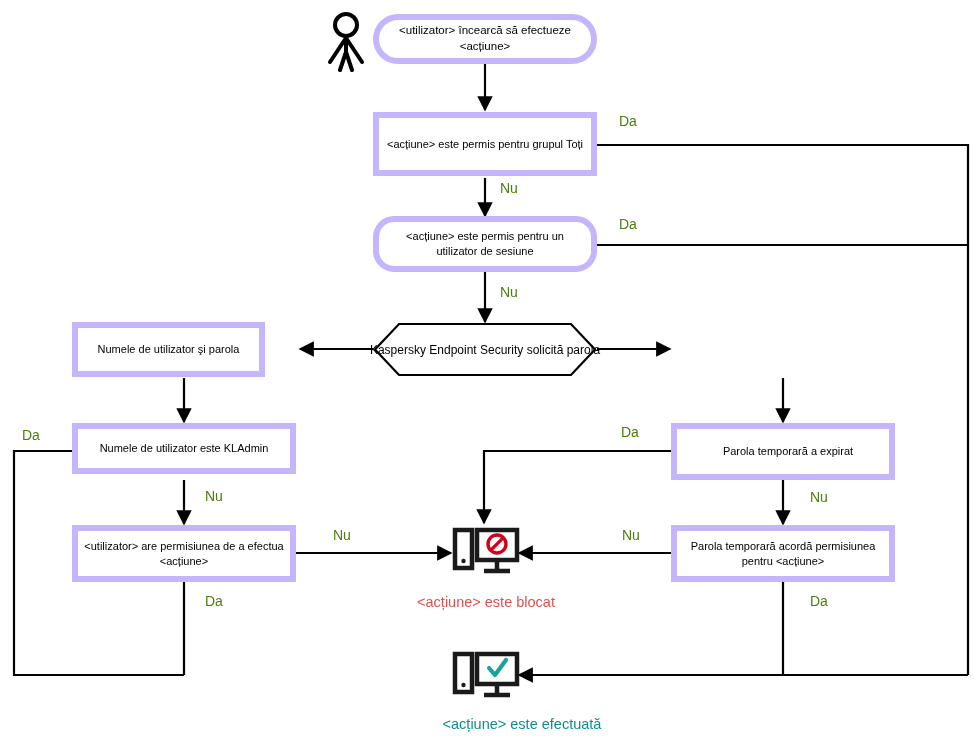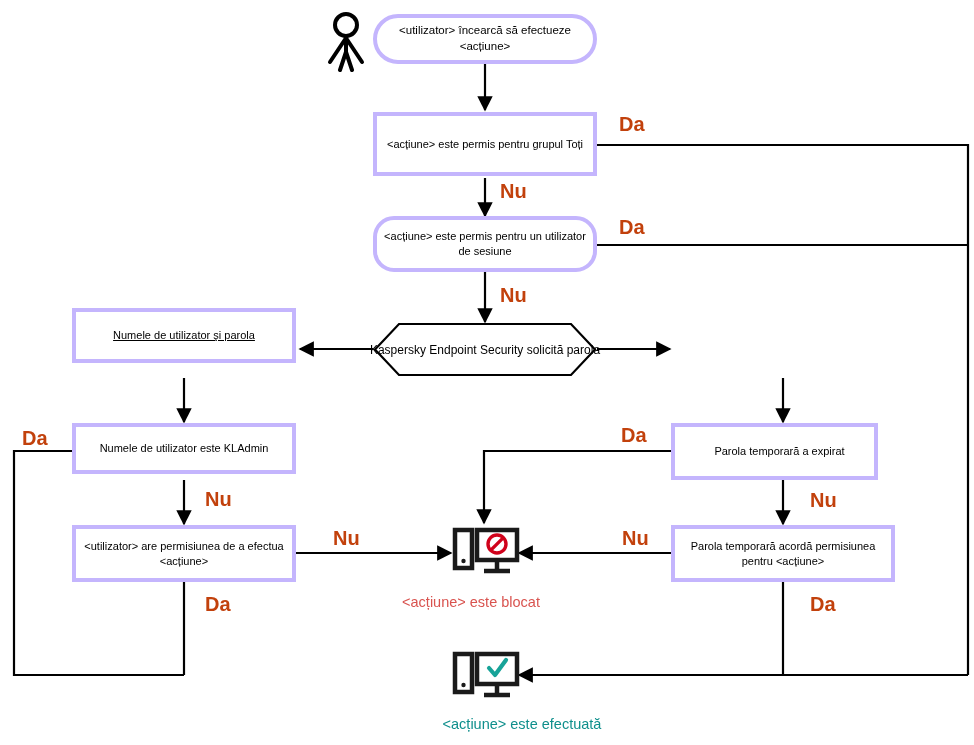--- a/index.html
+++ b/index.html
@@ -23,21 +23,21 @@
     left: 0;
     top: 0;
     width: 974px;
     height: 745px;
     pointer-events: none;
   }
   .node {
     position: absolute;
     box-sizing: border-box;
     background: #ffffff;
-    border: 4px solid #c4b5fd;
+    border: 6px solid #c4b5fd;
     display: flex;
     align-items: center;
     justify-content: center;
     text-align: center;
     font-size: 11px;
     line-height: 1.35;
     padding: 2px 6px;
   }
   .node.start {
     border-radius: 28px;
@@ -56,24 +56,23 @@
   }
   .hexlabel {
     position: relative;
     z-index: 2;
     font-size: 12px;
     text-align: center;
     white-space: nowrap;
   }
   .edge-label {
     position: absolute;
-    font-size: 20px;
-    color: #c2410c;
+    font-size: 14px;
+    color: #4d7c0f;
     white-space: nowrap;
-    font-weight: bold;
   }
   .caption {
     position: absolute;
     font-size: 14.5px;
     white-space: nowrap;
     text-align: center;
   }
   .caption.blocked { color: #d9534f; }
   .caption.done { color: #0f8f8c; margin-left: 36px; }
   .icon-host {
@@ -158,30 +157,30 @@
     <span>&lt;acțiune&gt; este permis pentru un utilizator de sesiune</span>
   </div>
 
   <div class="hexwrap" style="left:373px; top:322px; width:224px; height:55px;">
     <svg width="224" height="55" viewBox="0 0 224 55">
       <polygon points="26,2 198,2 222,27.5 198,53 26,53 2,27.5" fill="#ffffff" stroke="#000000" stroke-width="2.2"></polygon>
     </svg>
     <span class="hexlabel">Kaspersky Endpoint Security solicită parola</span>
   </div>
 
-  <div class="node" style="left:72px; top:308px; width:224px; height:55px;text-decoration:underline;">
+  <div class="node" style="left:72px; top:322px; width:193px; height:55px;">
     <span>Numele de utilizator şi parola</span>
   </div>
 
 
   <div class="node" style="left:72px; top:423px; width:224px; height:51px;">
     <span>Numele de utilizator este KLAdmin</span>
   </div>
 
-  <div class="node" style="left:671px; top:423px; width:207px; height:57px;padding-left:16px;">
+  <div class="node" style="left:671px; top:423px; width:224px; height:57px;padding-left:16px;">
     <span>Parola temporară a expirat</span>
   </div>
 
   <div class="node" style="left:72px; top:525px; width:224px; height:57px;justify-content:flex-end;">
     <span>&lt;utilizator&gt; are permisiunea de a efectua &lt;acțiune&gt;</span>
   </div>
 
   <div class="node" style="left:671px; top:525px; width:224px; height:57px;">
     <span>Parola temporară acordă permisiunea pentru &lt;acțiune&gt;</span>
   </div>
@@ -226,17 +225,17 @@
     <svg width="68" height="58" viewBox="0 0 68 58">
       <rect x="3" y="6" width="17" height="38" fill="#ffffff" stroke="#1a1a1a" stroke-width="4.5"></rect>
       <circle cx="11.5" cy="37" r="2.2" fill="#1a1a1a"></circle>
       <rect x="25" y="6" width="40" height="30" fill="#ffffff" stroke="#1a1a1a" stroke-width="4.5"></rect>
       <path d="M 45 36 L 45 46" stroke="#1a1a1a" stroke-width="4.5"></path>
       <path d="M 32 47 L 58 47" stroke="#1a1a1a" stroke-width="4.5"></path>
       <path d="M 37 20 L 43 27 L 54 12" fill="none" stroke="#17a398" stroke-width="4.2" stroke-linecap="round" stroke-linejoin="round"></path>
     </svg>
   </div>
 
-  <div class="caption blocked" style="left:471px; top:594px; transform:translateX(-50%);">&lt;acțiune&gt; este blocat</div>
+  <div class="caption blocked" style="left:486px; top:594px; transform:translateX(-50%);">&lt;acțiune&gt; este blocat</div>
 
   <div class="caption done" style="left:486px; top:716px; transform:translateX(-50%);">&lt;acțiune&gt; este efectuată</div>
 
 </div>
 
 </body></html>

